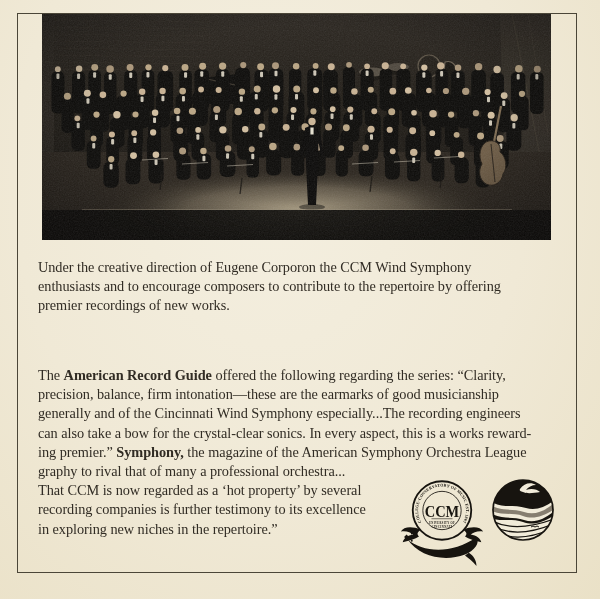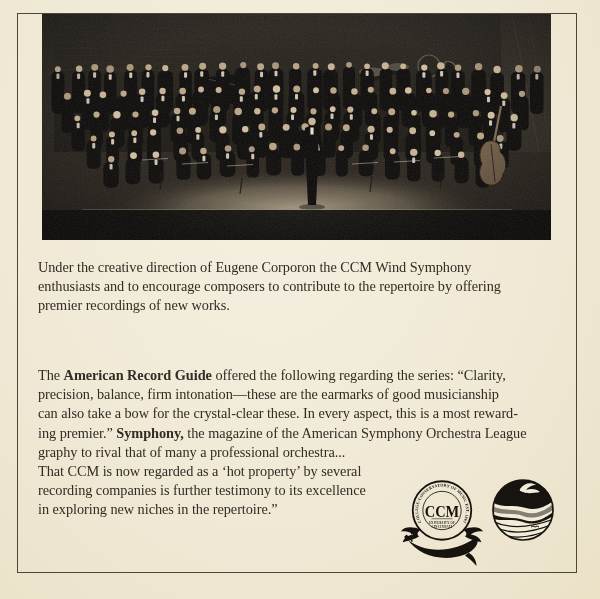--- a/index.html
+++ b/index.html
@@ -616,21 +616,22 @@
 </div>
 
 <div class="para para-1">
     <div class="tl"><span>Under the creative direction of Eugene Corporon the CCM Wind Symphony</span></div>
     <div class="tl"><span>enthusiasts and to encourage composers to contribute to the repertoire by offering</span></div>
     <div class="tl"><span>premier recordings of new works.</span></div>
   </div>
 <div class="para para-2">
     <div class="tl"><span>The </span><span class="b">American Record Guide</span><span> offered the following regarding the series: “Clarity,</span></div>
     <div class="tl"><span>precision, balance, firm intonation—these are the earmarks of good musicianship</span></div>
-    <div class="tl"><span>can also take a bow for the crystal-clear these. In every aspect, this is a most reward-</span></div>
+    <div class="tl"><span>generally and of the Cincinnati Wind Symphony especially...The recording engineers</span></div>
+    <div class="tl"><span>can also take a bow for the crystal-clear sonics. In every aspect, this is a works reward-</span></div>
     <div class="tl"><span>ing premier.” </span><span class="b">Symphony,</span><span> the magazine of the American Symphony Orchestra League</span></div>
     <div class="tl"><span>graphy to rival that of many a professional orchestra...</span></div>
     <div class="tl"><span>That CCM is now regarded as a ‘hot property’ by several</span></div>
     <div class="tl"><span>recording companies is further testimony to its excellence</span></div>
     <div class="tl"><span>in exploring new niches in the repertoire.”</span></div>
   </div>
 
 <div class="logos">
 
   <svg class="seal" viewBox="0 0 88 96">

